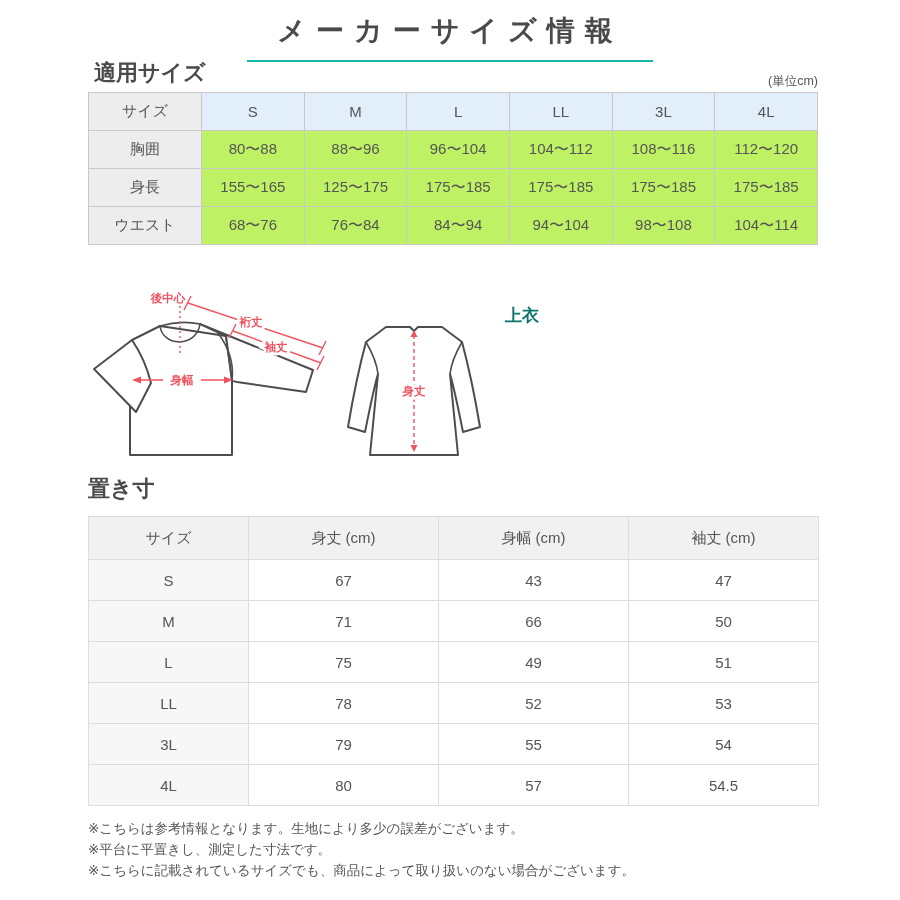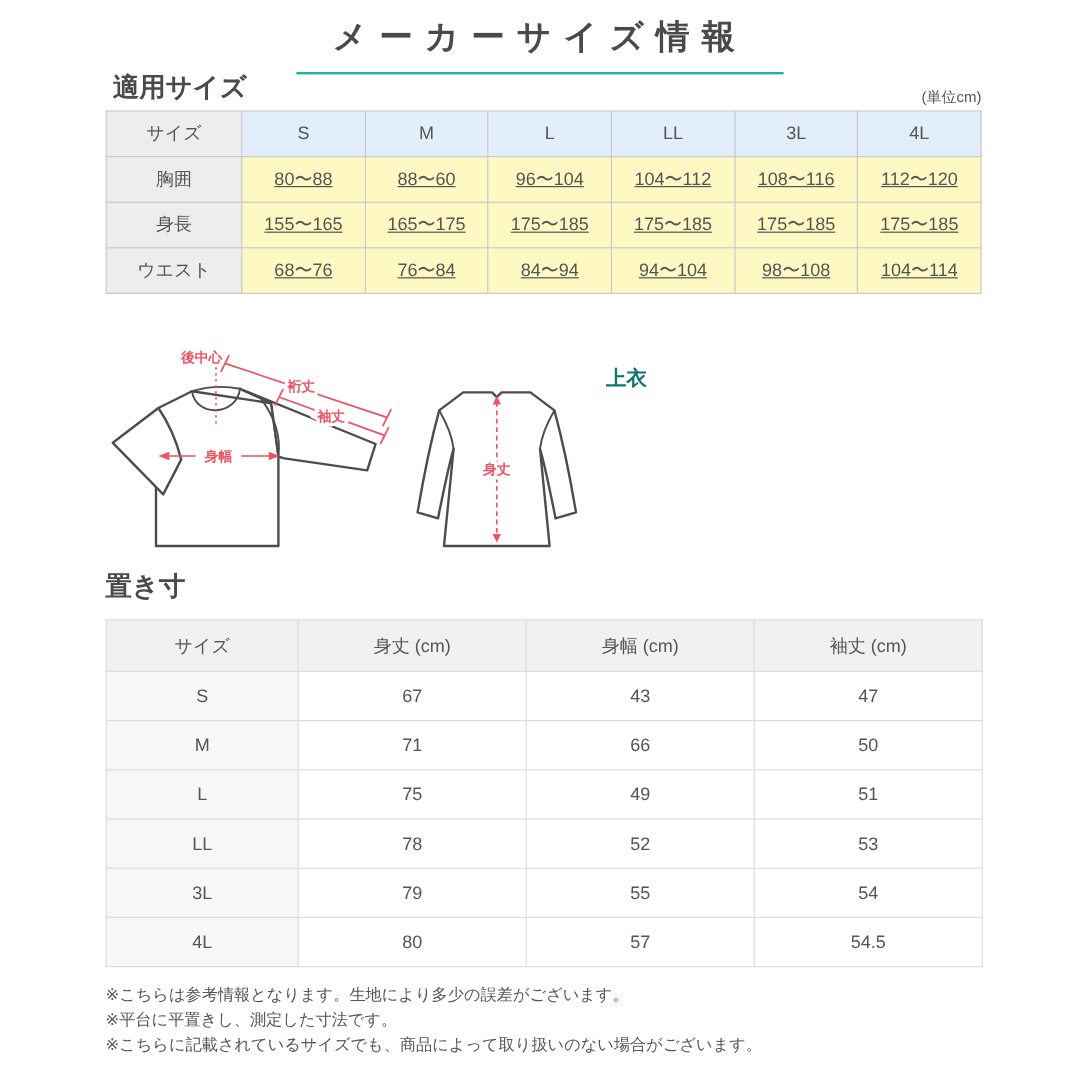--- a/index.html
+++ b/index.html
@@ -20,21 +20,21 @@
   .head-row{position:absolute;left:88px;top:52px;width:730px;height:34px;}
   .head-row h2{position:absolute;left:0;top:0;margin:6px;font-size:22px;font-weight:bold;color:#4a4a4a;}
   .unit-note{position:absolute;right:0;bottom:-4px;font-size:12.5px;color:#555;}
   
   .tbl{border-collapse:collapse;table-layout:fixed;width:730px;background:#fff;}
   .tbl th,.tbl td{font-weight:normal;text-align:center;vertical-align:middle;font-size:15px;color:#555;}
   .app-table{position:absolute;left:88px;top:92px;}
   .app-table th,.app-table td{border:1px solid #c9c9c9;height:35px;}
   .app-table .corner,.app-table .row-label{background:#ededed;width:110px;}
   .app-table .size-col{background:var(--blue,#e2eef9);}
-  .app-table td{background:#fef9c3;text-decoration:underline;}
+  .app-table td{background:#bef264;}
   
   .measure{position:absolute;left:85px;top:276px;width:730px;height:200px;}
   .measure svg{position:absolute;top:8px;}
   .shirt-front{left:0;}
   .shirt-back{left:255px;}
   .measure-text{position:absolute;left:420px;top:28px;width:330px;}
   .measure-text h3{margin:0 0 10px;font-size:17px;font-weight:bold;color:#0f766e;}
   .measure-text ul{list-style:none;margin:0;padding:0;}
   .measure-text li{font-size:14.5px;line-height:30px;color:#4a4a4a;white-space:nowrap;}
   .term-bold{font-weight:bold;}
@@ -82,30 +82,30 @@
           <th class="size-col">L</th>
           <th class="size-col">LL</th>
           <th class="size-col">3L</th>
           <th class="size-col">4L</th>
         </tr>
     </thead>
     <tbody id="app-body">
         <tr>
           <th class="row-label">胸囲</th>
           <td>80〜88</td>
-          <td>88〜60</td>
+          <td>88〜96</td>
           <td>96〜104</td>
           <td>104〜112</td>
           <td>108〜116</td>
           <td>112〜120</td>
         </tr>
         <tr>
           <th class="row-label">身長</th>
           <td>155〜165</td>
-          <td>165〜175</td>
+          <td>125〜175</td>
           <td>175〜185</td>
           <td>175〜185</td>
           <td>175〜185</td>
           <td>175〜185</td>
         </tr>
         <tr>
           <th class="row-label">ウエスト</th>
           <td>68〜76</td>
           <td>76〜84</td>
           <td>84〜94</td>

